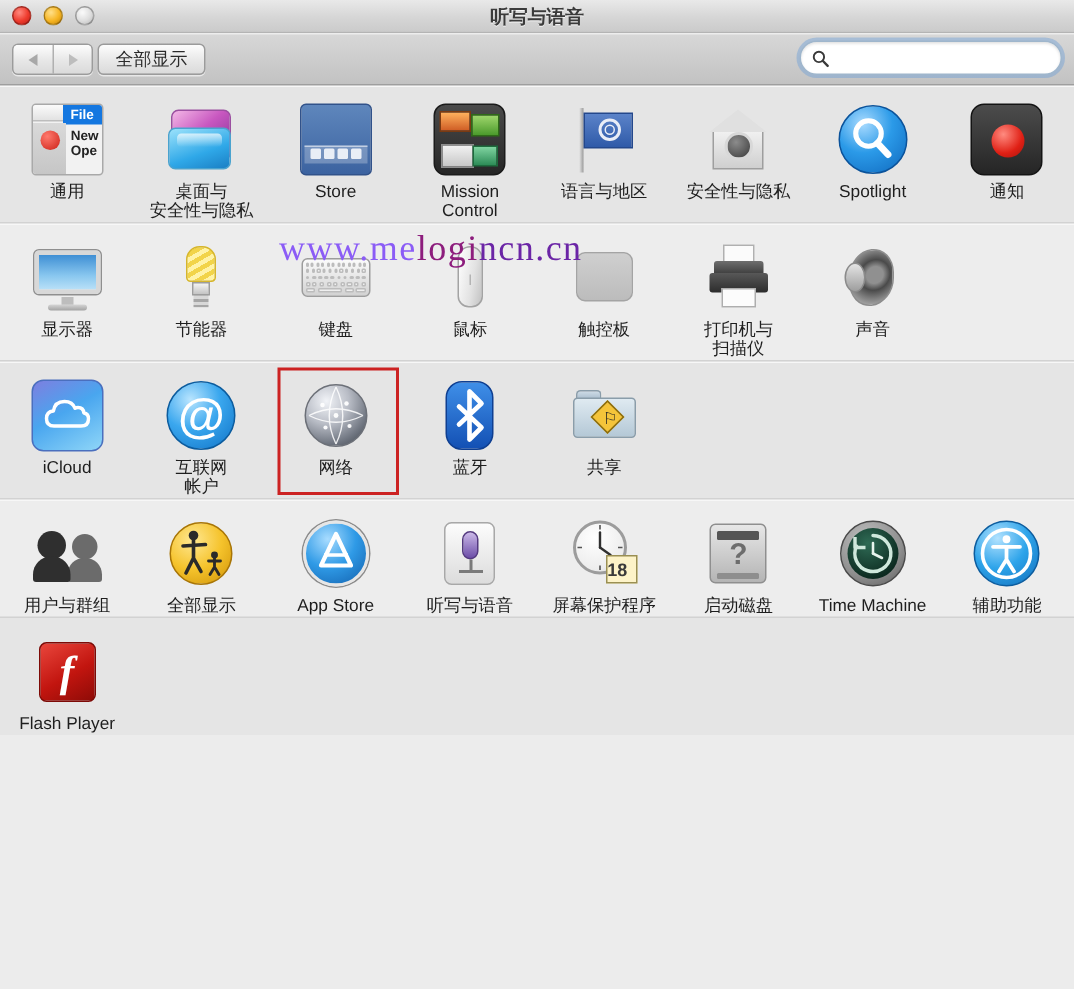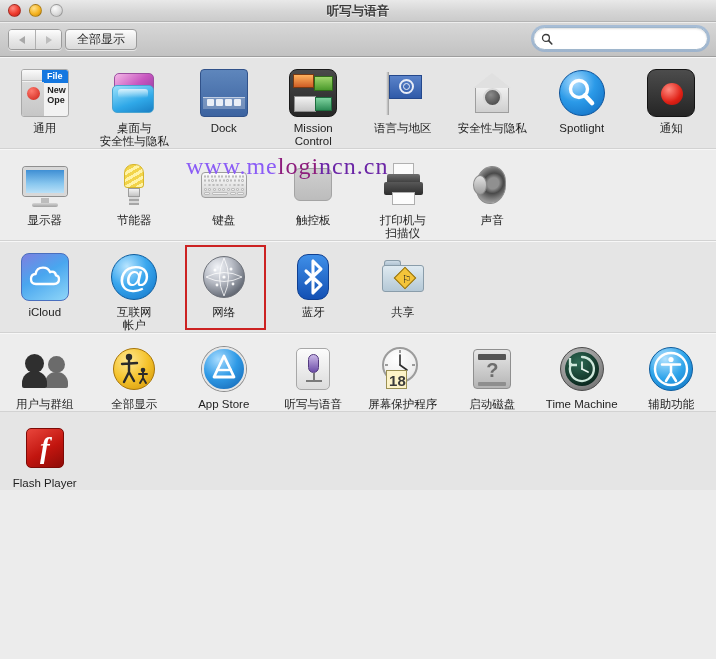--- a/index.html
+++ b/index.html
@@ -297,21 +297,21 @@
 
   
   .i-dict .plate{position:absolute;left:7px;top:3px;width:34px;height:42px;border-radius:5px;background:linear-gradient(#fcfcfc,#dcdcdc);border:1px solid #a8a8a8;}
   .i-dict .mic{position:absolute;left:19px;top:9px;width:11px;height:19px;border-radius:6px;background:linear-gradient(#cbb9e8,#6c4da8);border:1px solid #53397f;}
   .i-dict .stem{position:absolute;left:24px;top:28px;width:2px;height:8px;background:#7a7a7a;}
   .i-dict .base{position:absolute;left:17px;top:35px;width:16px;height:2px;background:#7a7a7a;}
 
   
   .i-date .clock{position:absolute;left:3px;top:2px;width:36px;height:36px;border-radius:50%;background:radial-gradient(circle at 40% 30%,#ffffff,#ededed 70%,#cfcfcf);border:2px solid #9c9c9c;}
   .i-date svg{position:absolute;left:3px;top:2px;}
-  .i-date .cal{position:absolute;right:20px;bottom:4px;width:21px;height:19px;background:#fdf3c8;border:1px solid #9a8f53;font-size:15px;font-weight:bold;color:#3a3a3a;text-align:right;line-height:19px;}
+  .i-date .cal{position:absolute;right:2px;bottom:4px;width:21px;height:19px;background:#fdf3c8;border:1px solid #9a8f53;font-size:12px;font-weight:bold;color:#3a3a3a;text-align:left;line-height:19px;}
 
   
   .i-startup .drive{position:absolute;left:5px;top:4px;width:38px;height:40px;border-radius:4px;background:linear-gradient(#e7e7e7,#b4b4b4);border:1px solid #8f8f8f;}
   .i-startup .slot{position:absolute;left:10px;top:9px;width:28px;height:6px;background:#555;border-radius:1px;}
   .i-startup .q{position:absolute;left:0;right:0;top:14px;text-align:center;font-size:20px;font-weight:bold;color:#6d6d6d;}
   .i-startup .bar{position:absolute;left:10px;bottom:7px;width:28px;height:4px;background:#8e8e8e;border-radius:1px;}
 
   
   .i-tm .ring{position:absolute;left:2px;top:2px;width:44px;height:44px;border-radius:50%;background:radial-gradient(circle at 38% 28%,#bfbfbf,#8f8f8f 60%,#595959);border:1px solid #4a4a4a;}
   .i-tm .face{position:absolute;left:7px;top:7px;width:34px;height:34px;border-radius:50%;background:radial-gradient(circle at 40% 30%,#2f6b55,#0c2a20 75%);}
@@ -406,21 +406,21 @@
           <div class="i-dock sq">
             <div class="shelf"></div>
             <div class="dots">
                 <i></i>
                 <i></i>
                 <i></i>
                 <i></i>
               </div>
           </div>
         </div>
-        <div class="caption">Dock</div>
+        <div class="caption">Store</div>
       </div>
 
       <div class="cell">
         <div class="ico">
           <div class="i-mission sq">
             <div class="w1"></div>
               <div class="w2"></div>
               <div class="w3"></div>
               <div class="w4"></div>
           </div>
@@ -545,20 +545,27 @@
                 <i></i>
                 <i style="flex:3.4"></i>
                 <i></i>
                 <i></i>
               </div>
           </div>
         </div>
         <div class="caption">键盘</div>
       </div>
 
+      <div class="cell">
+        <div class="ico i-mouse">
+          <div class="shell"></div>
+            <div class="line"></div>
+        </div>
+        <div class="caption">鼠标</div>
+      </div>
 
       <div class="cell">
         <div class="ico">
           <div class="i-trackpad"></div>
         </div>
         <div class="caption">触控板</div>
       </div>
 
       <div class="cell">
         <div class="ico i-print">

